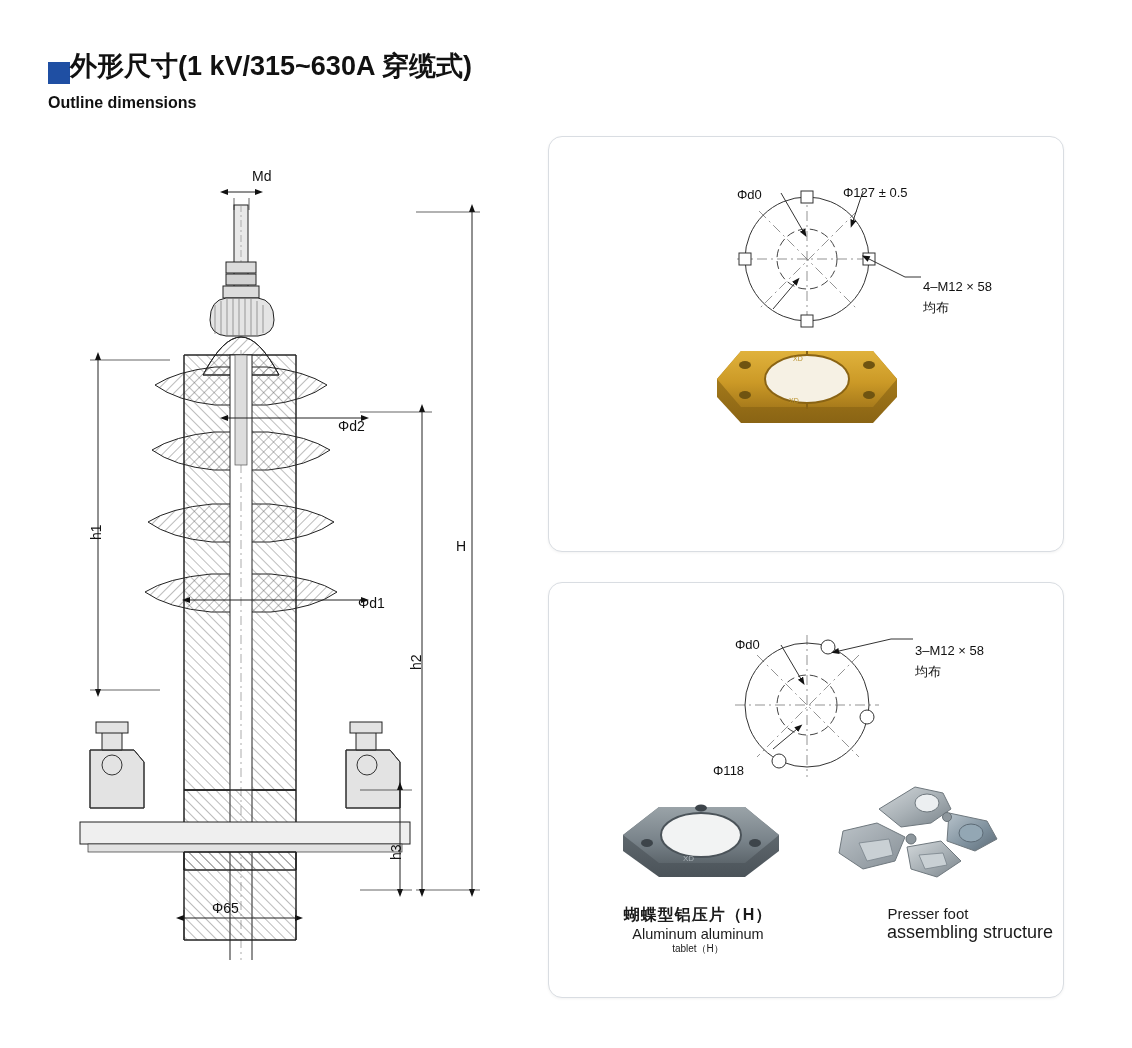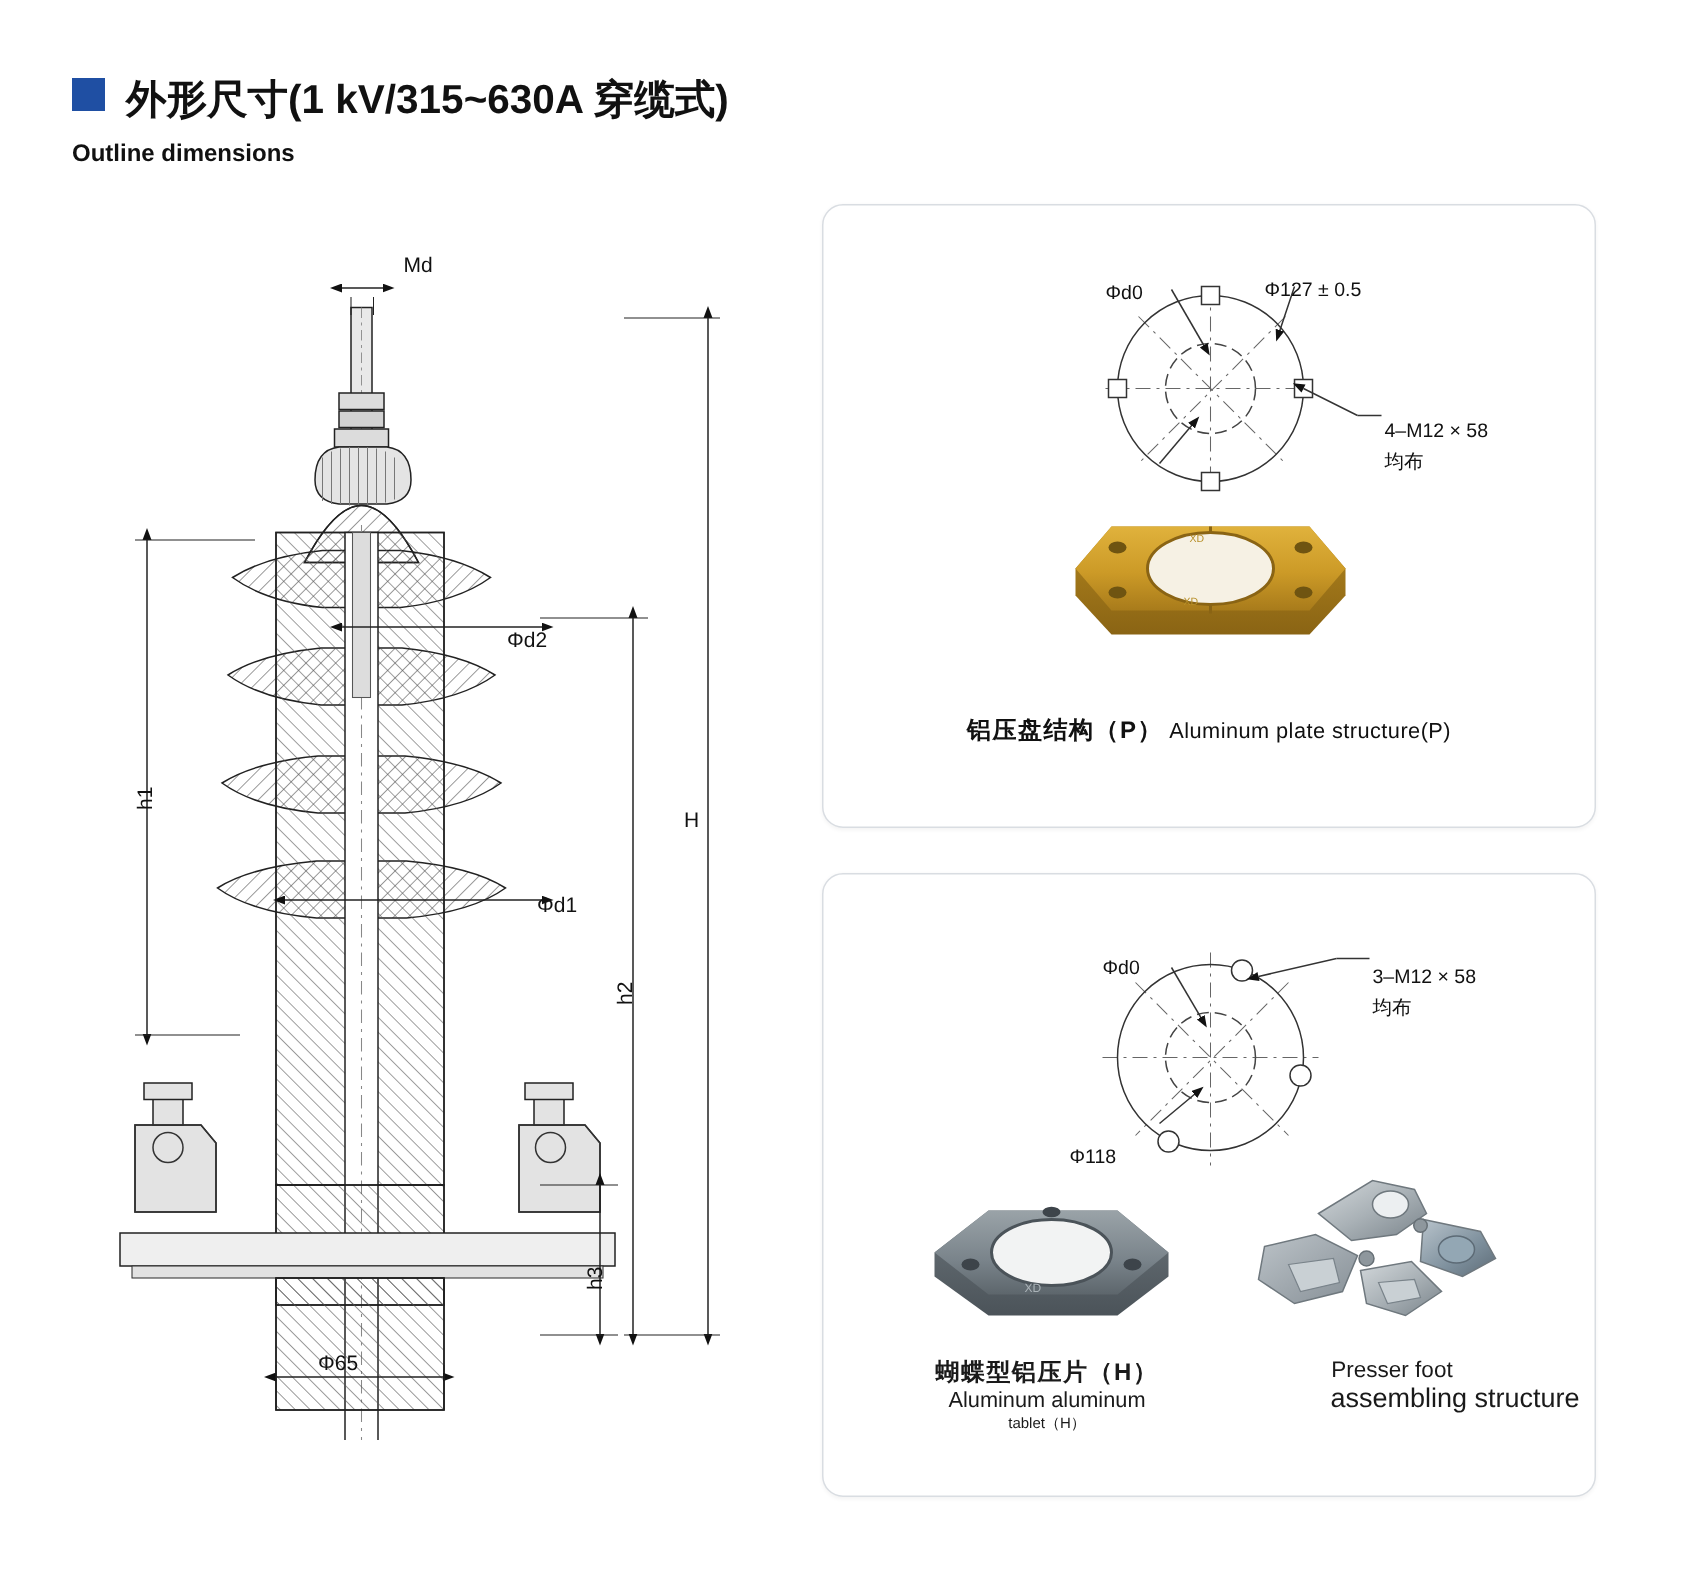--- a/index.html
+++ b/index.html
@@ -21,22 +21,21 @@
   }
   
   .header {
     position: absolute;
     left: 48px;
     top: 48px;
     width: 700px;
   }
   .header-row {
     display: flex;
-    align-items: flex-start;
-    gap: 14px;
+    align-items: flex-end;
   }
   .blue-square {
     width: 22px;
     height: 22px;
     background: #1f4fa3;
     flex: 0 0 auto;
     margin-top: 4px;
   }
   .title-cn {
     font-size: 27px;
@@ -231,21 +230,21 @@
         <line x1="168" y1="268" x2="302" y2="268" marker-start="url(#arrL)" marker-end="url(#arrR)"></line>
 
         <line x1="130" y1="450" x2="302" y2="450" marker-start="url(#arrL)" marker-end="url(#arrR)"></line>
 
         <line x1="124" y1="768" x2="236" y2="768" marker-start="url(#arrL)" marker-end="url(#arrR)"></line>
         <line x1="124" y1="760" x2="124" y2="790" stroke-width="0.7"></line>
         <line x1="236" y1="760" x2="236" y2="790" stroke-width="0.7"></line>
       </g>
     </svg>
 
-    <div class="dim" style="left:209px; top:18px;">Md</div>
+    <div class="dim" style="left:192px; top:18px;">Md</div>
     <div class="dim" style="left:396px; top:388px;">H</div>
     <div class="dim rot" style="left:28px; top:390px;">h1</div>
     <div class="dim rot" style="left:348px; top:520px;">h2</div>
     <div class="dim rot" style="left:328px; top:710px;">h3</div>
     <div class="dim" style="left:278px; top:268px;">Φd2</div>
     <div class="dim" style="left:298px; top:445px;">Φd1</div>
     <div class="dim" style="left:152px; top:750px;">Φ65</div>
   </div>
 
   <div class="card" id="card-top">
@@ -319,24 +318,20 @@
         <ellipse cx="172" cy="72" rx="6" ry="4" fill="#6f5411"></ellipse>
 
         <line x1="110" y1="28" x2="110" y2="32" stroke="#8a6414" stroke-width="2"></line>
         <line x1="110" y1="80" x2="110" y2="86" stroke="#8a6414" stroke-width="2"></line>
 
         <text x="96" y="38" font-size="7" fill="#b8902a" font-family="Liberation Sans, sans-serif">XD</text>
         <text x="92" y="80" font-size="7" fill="#b8902a" font-family="Liberation Sans, sans-serif">XD</text>
       </svg>
     </div>
 
-    <div class="caption caption-inline" style="top:340px;">
-      <span class="cn">铝压盘结构（P）</span>
-      <span class="en">Aluminum  plate  structure(P)</span>
-    </div>
   </div>
 
   <div class="card" id="card-bottom">
 
     <div style="position:absolute; left:128px; top:22px; width:320px; height:190px;">
       <svg width="320" height="190" viewBox="0 0 320 190" class="nosel">
         <defs>
           <marker id="a3L" markerWidth="9" markerHeight="9" refX="8" refY="3" orient="auto">
             <path d="M8,0 L0,3 L8,6 z" fill="#111"></path>
           </marker>

